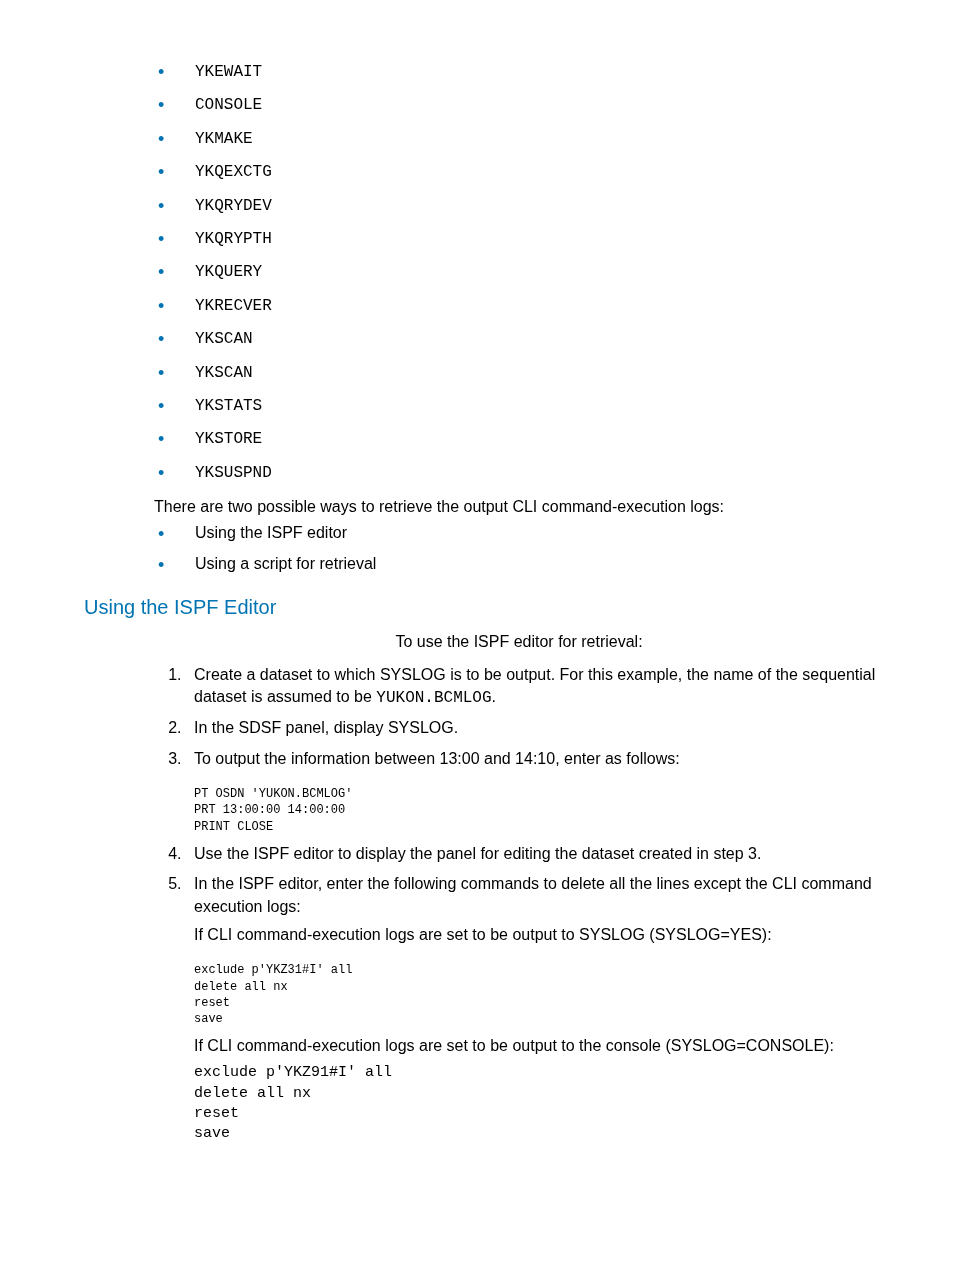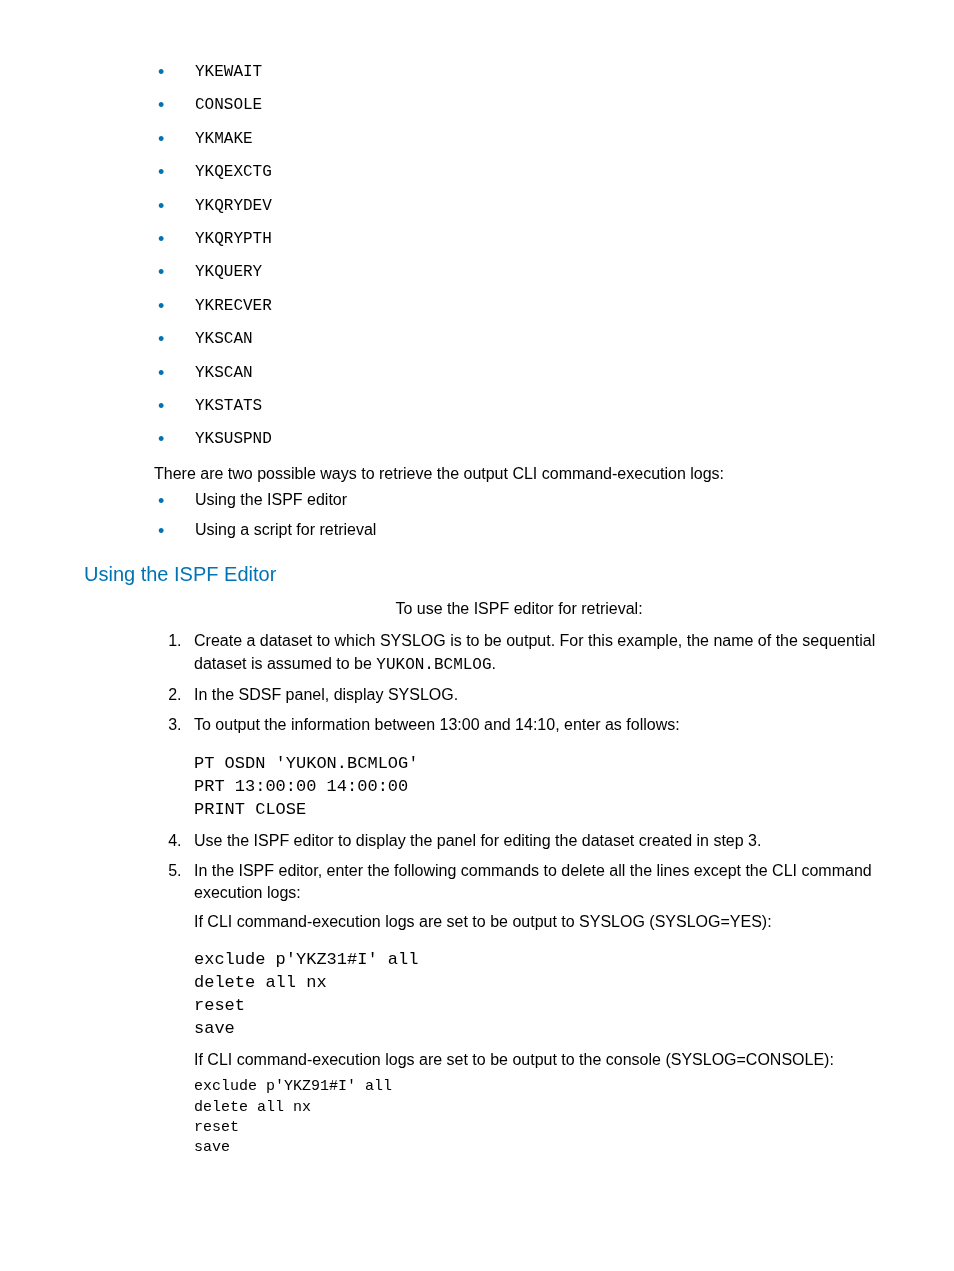--- a/index.html
+++ b/index.html
@@ -70,21 +70,21 @@
   ol.steps > li {
     margin-bottom: 8px;
     padding-left: 8px;
   }
   .step-sub {
     margin-top: 6px;
     margin-bottom: 6px;
   }
   pre.code-block {
     font-family: "Courier New", Courier, monospace;
-    font-size: 17px;
+    font-size: 12px;
     margin: 16px 0 8px 0;
     line-height: 1.35;
     white-space: pre;
   }
   pre.code-block-tight {
     font-family: "Courier New", Courier, monospace;
     font-size: 15px;
     margin: 2px 0 8px 0;
     line-height: 1.35;
     white-space: pre;
@@ -98,20 +98,21 @@
   <li><span class="mono">CONSOLE</span></li>
   <li><span class="mono">YKMAKE</span></li>
   <li><span class="mono">YKQEXCTG</span></li>
   <li><span class="mono">YKQRYDEV</span></li>
   <li><span class="mono">YKQRYPTH</span></li>
   <li><span class="mono">YKQUERY</span></li>
   <li><span class="mono">YKRECVER</span></li>
   <li><span class="mono">YKSCAN</span></li>
   <li><span class="mono">YKSCAN</span></li>
   <li><span class="mono">YKSTATS</span></li>
+  <li><span class="mono">YKSTORE</span></li>
   <li><span class="mono">YKSUSPND</span></li>
 </ul>
 
 <p class="body-text">There are two possible ways to retrieve the output CLI command-execution logs:</p>
 
 <ul class="sub-bullets">
   <li><span>Using the ISPF editor</span></li>
   <li><span>Using a script for retrieval</span></li>
 </ul>
 

